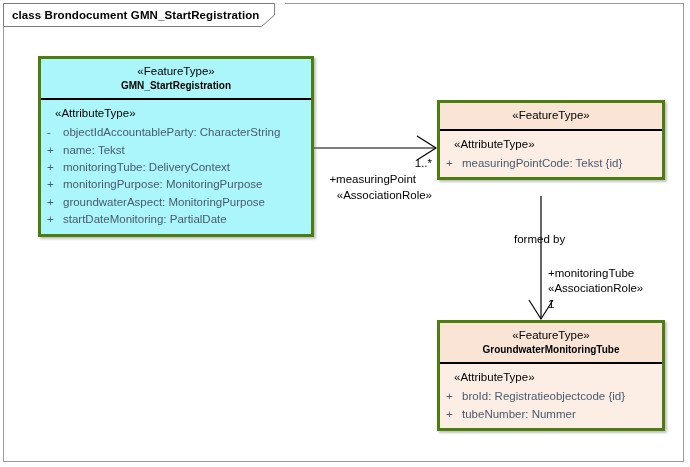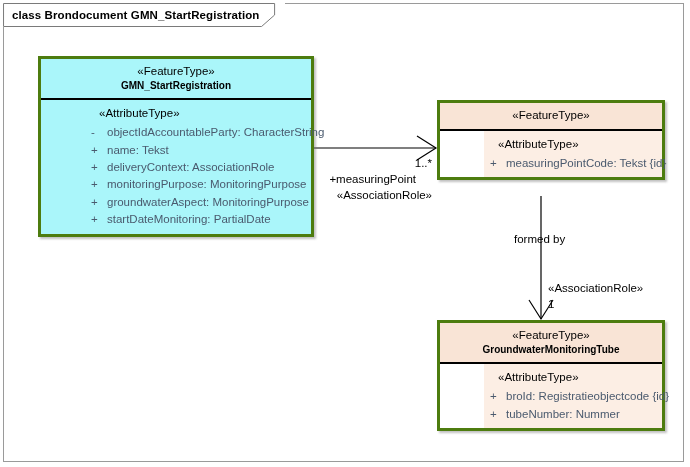--- a/index.html
+++ b/index.html
@@ -76,21 +76,20 @@
     color: #000000;
   }
   .uml-class .cname {
     font-size: 10px;
     font-weight: bold;
     color: #000000;
   }
   .uml-class .body {
     box-sizing: border-box;
     padding: 5px 4px 5px 6px;
-    margin-left: 44px;
   }
   .uml-class .attr-stereo {
     font-size: 11.5px;
     color: #000000;
     padding: 0 0 2px 8px;
     line-height: 1.45;
   }
   .attr-row {
     display: flex;
     font-size: 11.5px;
@@ -183,21 +182,21 @@
       <div class="attr-row">
         <span class="vis">-</span>
         <span class="atext">objectIdAccountableParty: CharacterString</span>
       </div>
       <div class="attr-row">
         <span class="vis">+</span>
         <span class="atext">name: Tekst</span>
       </div>
       <div class="attr-row">
         <span class="vis">+</span>
-        <span class="atext">deliveryContext: AssociationRole</span>
+        <span class="atext">monitoringTube: DeliveryContext</span>
       </div>
       <div class="attr-row">
         <span class="vis">+</span>
         <span class="atext">monitoringPurpose: MonitoringPurpose</span>
       </div>
       <div class="attr-row">
         <span class="vis">+</span>
         <span class="atext">groundwaterAspect: MonitoringPurpose</span>
       </div>
       <div class="attr-row">
@@ -236,16 +235,17 @@
         <span class="atext">tubeNumber: Nummer</span>
       </div>
     </div>
   </div>
 
   <div class="conn-label lbl-right" id="assoc1-mult">1..*</div>
   <div class="conn-label lbl-right" id="assoc1-role">+measuringPoint</div>
   <div class="conn-label lbl-right" id="assoc1-stereo">«AssociationRole»</div>
 
   <div class="conn-label" id="assoc2-name">formed by</div>
+  <div class="conn-label" id="assoc2-role">+monitoringTube</div>
   <div class="conn-label" id="assoc2-stereo">«AssociationRole»</div>
   <div class="conn-label" id="assoc2-mult">1</div>
 
 </div>
 
 </body></html>

